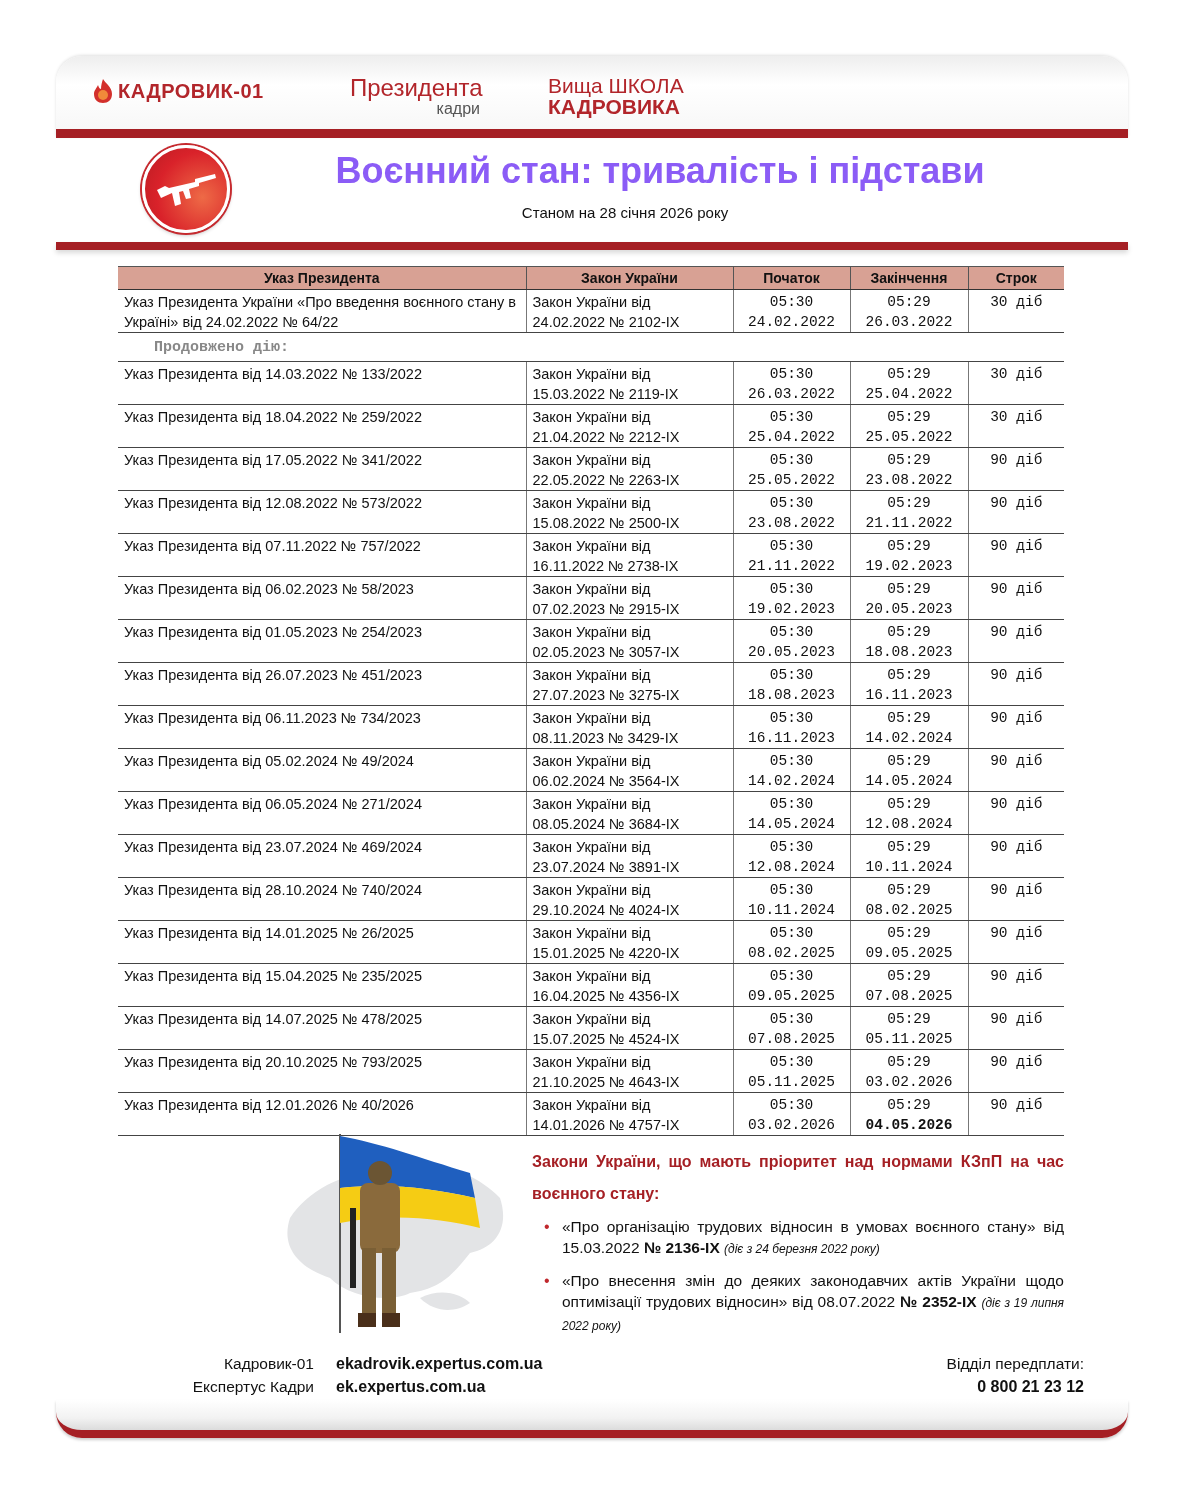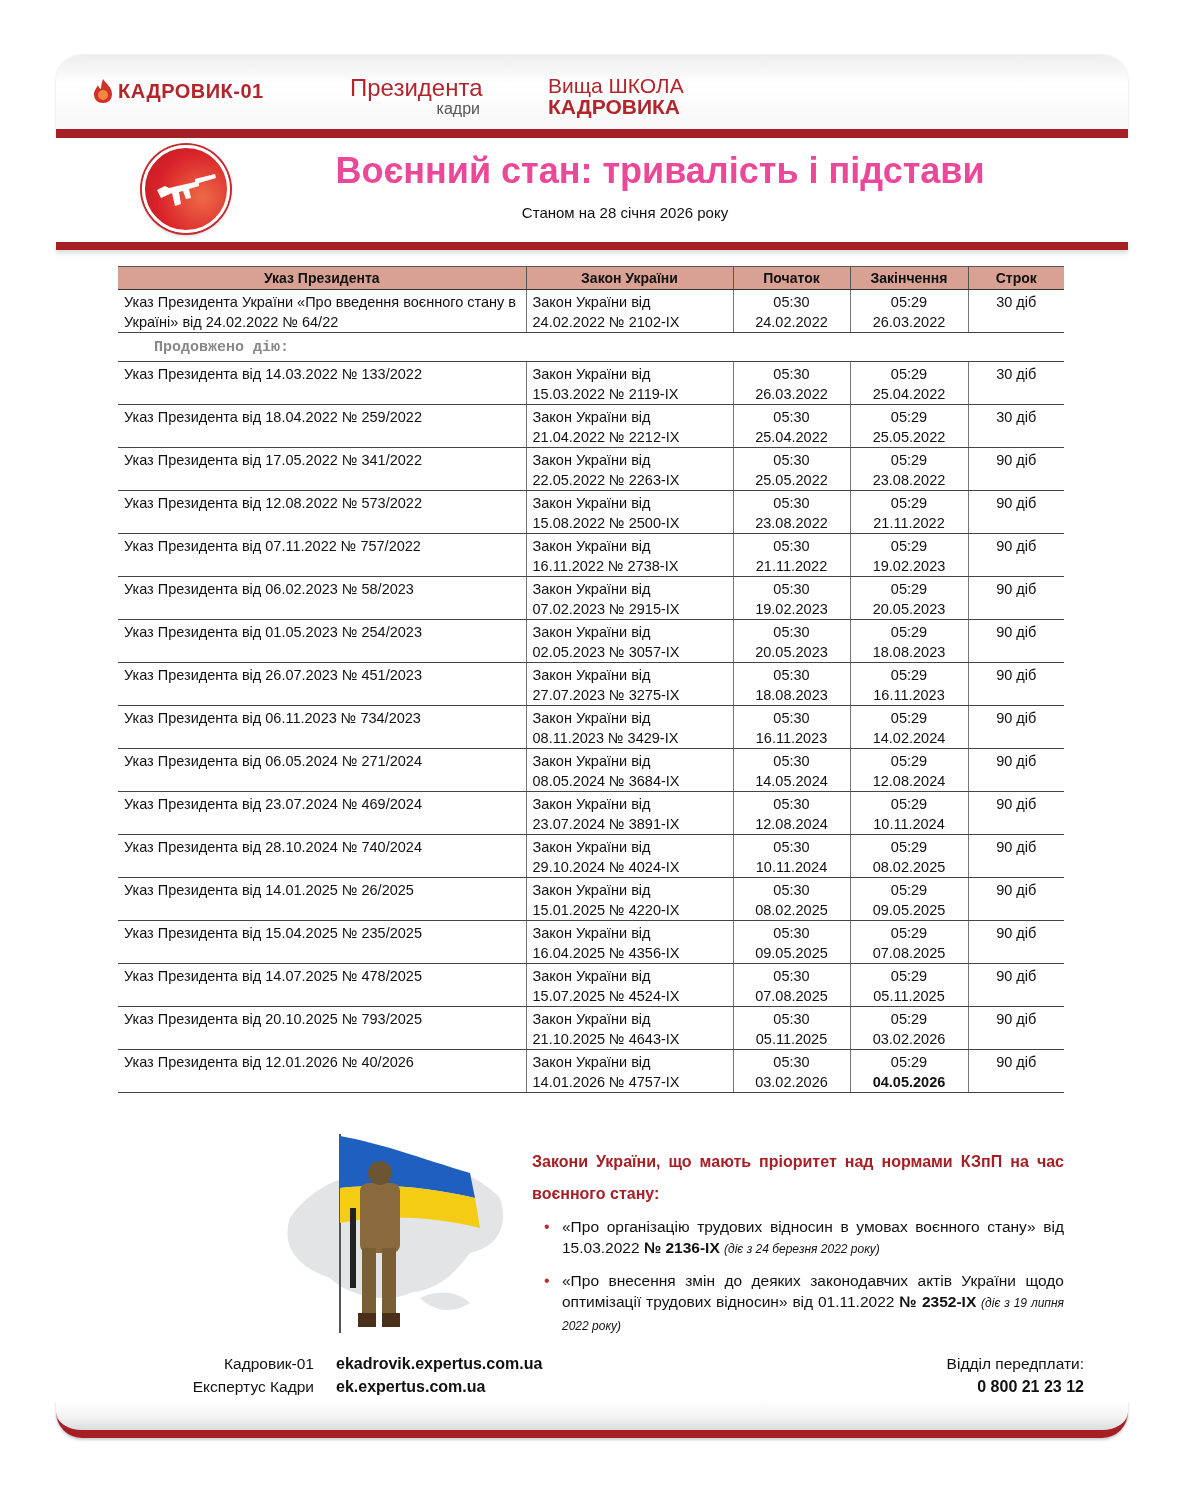--- a/index.html
+++ b/index.html
@@ -24,34 +24,34 @@
     background: linear-gradient(#d9a5a7, #eab8b9 40%, #e8b3b4); border-radius: 20px 26px 0 0;
     box-shadow: -2px 0 4px rgba(0,0,0,0.2); display: flex; align-items: center; justify-content: center; }
   .tab-cheat span { font-size: 24px; color: #1a1a1a; }
 
   
   .title-icon { position: absolute; left: 142px; top: 145px; width: 88px; height: 88px; border-radius: 50%;
     background: radial-gradient(circle at 70% 60%, #ee6a46, #d9222a 60%, #b81c22); border: 3px solid #fff;
     box-shadow: 0 0 0 2px #c62a2f, 0 2px 4px rgba(0,0,0,0.3); }
   .title-icon svg { position: absolute; left: 10px; top: 20px; }
   .title { position: absolute; left: 250px; top: 150px; width: 820px; text-align: center;
-    font-size: 36px; font-weight: bold; color: #ec4899; }
+    font-size: 36px; font-weight: bold; color: #8b5cf6; }
   .subtitle { position: absolute; left: 250px; top: 204px; width: 750px; text-align: center; font-size: 15px; }
   .title-bar { position: absolute; left: 56px; top: 242px; width: 1072px; height: 8px; background: #a51f24;
     box-shadow: 0 3px 5px rgba(0,0,0,0.15); }
 
   
   table.main { position: absolute; left: 118px; top: 266px; width: 946px; border-collapse: collapse; font-size: 14.5px; }
   table.main th { background: #d8a194; font-weight: bold; font-size: 14px; height: 23px;
     border-top: 1px solid #555; border-bottom: 1.5px solid #333; border-left: 1px solid #555; }
   table.main th:first-child { border-left: none; }
   table.main td { vertical-align: top; padding: 2px 6px 0; line-height: 20px; height: 43px;
     border-bottom: 1.5px solid #444; border-left: 1.5px solid #777; }
   table.main td:first-child { border-left: none; }
-  table.main td.c { text-align: center; }
+  table.main td.c { text-align: center; font-family: Liberation Mono, monospace; }
   table.main tr.first td { height: 41px; }
   table.main tr.ext td { height: 27px; border-left: none; padding-left: 36px; font-weight: bold; color: #888;
     font-size: 15px; line-height: 26px; font-family: Liberation Mono, monospace; }
   col.c1 { width: 408px; } col.c2 { width: 207px; } col.c3 { width: 117px; } col.c4 { width: 118px; } col.c5 { width: 96px; }
   .bold { font-weight: bold; }
 
   
   .illus { position: absolute; left: 270px; top: 1128px; width: 250px; height: 210px; }
 
   
@@ -279,20 +279,36 @@
           <span class="block">05:30</span>
           <span class="block">16.11.2023</span>
         </td>
         <td class="c">
           <span class="block">05:29</span>
           <span class="block">14.02.2024</span>
         </td>
         <td class="c">90 діб</td>
       </tr>
       <tr>
+        <td>Указ Президента від 05.02.2024 № 49/2024</td>
+        <td>
+          <span class="block">Закон України від</span>
+          <span class="block">06.02.2024 № 3564-IX</span>
+        </td>
+        <td class="c">
+          <span class="block">05:30</span>
+          <span class="block">14.02.2024</span>
+        </td>
+        <td class="c">
+          <span class="block">05:29</span>
+          <span class="block">14.05.2024</span>
+        </td>
+        <td class="c">90 діб</td>
+      </tr>
+      <tr>
         <td>Указ Президента від 06.05.2024 № 271/2024</td>
         <td>
           <span class="block">Закон України від</span>
           <span class="block">08.05.2024 № 3684-IX</span>
         </td>
         <td class="c">
           <span class="block">05:30</span>
           <span class="block">14.05.2024</span>
         </td>
         <td class="c">
@@ -435,21 +451,21 @@
   <h3>Закони України, що мають пріоритет над нормами КЗпП на час воєнного стану:</h3>
   <ul>
     <li>
       <span class="bullet">•</span>
       <span>«Про організацію трудових відносин в умовах воєнного стану» від 15.03.2022</span>
       <b>№ 2136-IX</b>
       <i>(діє з 24 березня 2022 року)</i>
     </li>
     <li>
       <span class="bullet">•</span>
-      <span>«Про внесення змін до деяких законодавчих актів України щодо оптимізації трудових відносин» від 01.11.2022</span>
+      <span>«Про внесення змін до деяких законодавчих актів України щодо оптимізації трудових відносин» від 08.07.2022</span>
       <b>№ 2352-IX</b>
       <i>(діє з 19 липня 2022 року)</i>
     </li>
   </ul>
 </div>
 
 <div class="footer-names">
   <span class="block">Кадровик-01</span>
   <span class="block">Експертус Кадри</span>
   <span class="block">Вища Школа Кадровика</span>

